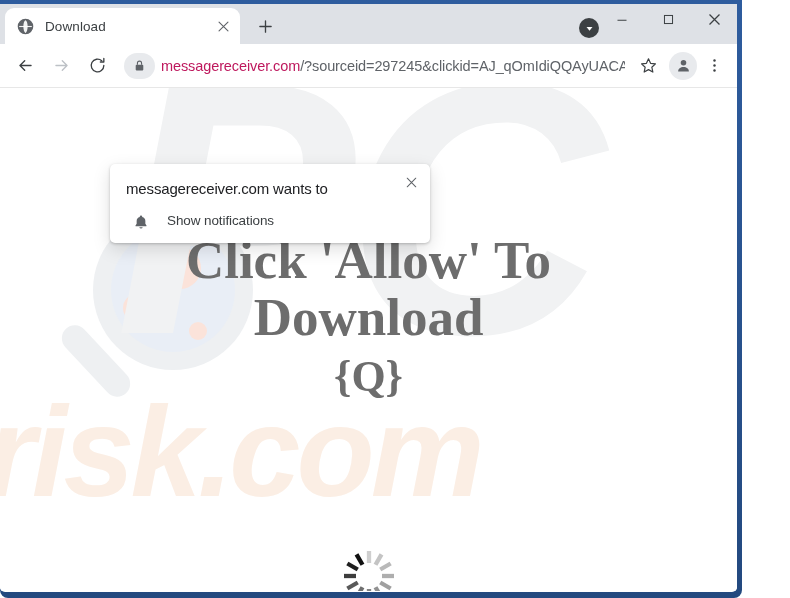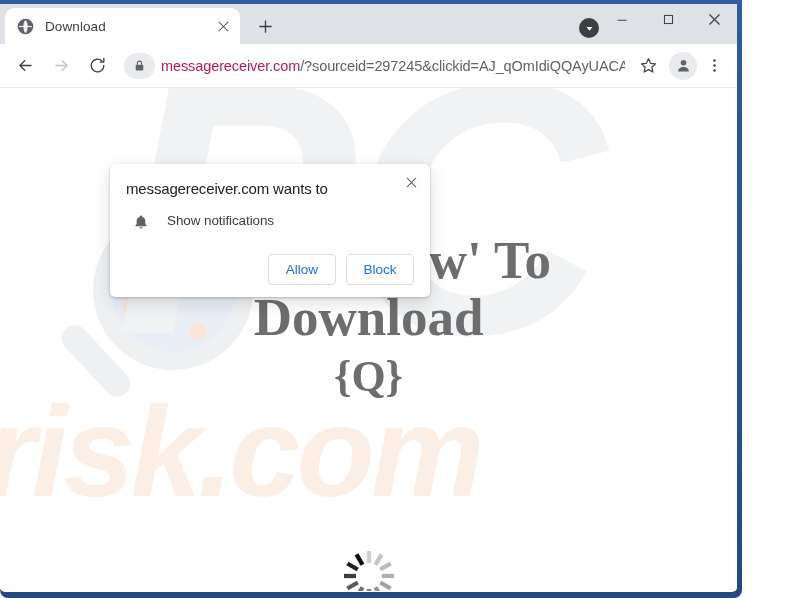--- a/index.html
+++ b/index.html
@@ -420,21 +420,17 @@
         <div id="dialog-row">
           <span class="bell">
             <svg viewBox="0 0 24 24" width="18" height="18">
               <path d="M12 3.2a1.6 1.6 0 0 1 1.6 1.6v.6a5.6 5.6 0 0 1 4.2 5.4v3.4l1.5 2.4c.3.5 0 1.1-.6 1.1H5.3c-.6 0-.9-.6-.6-1.1l1.5-2.4v-3.4a5.6 5.6 0 0 1 4.2-5.4v-.6A1.6 1.6 0 0 1 12 3.2z" fill="#5f6368"></path>
               <path d="M9.7 19.1a2.4 2.4 0 0 0 4.6 0z" fill="#5f6368"></path>
             </svg>
           </span>
           <span class="perm-label">Show notifications</span>
         </div>
 
-        <div id="dialog-actions">
-          <div class="dlg-btn">Allow</div>
-          <div class="dlg-btn">Block</div>
-        </div>
       </div>
 
     </div>
   </div>
 </div>
 
 </body></html>

